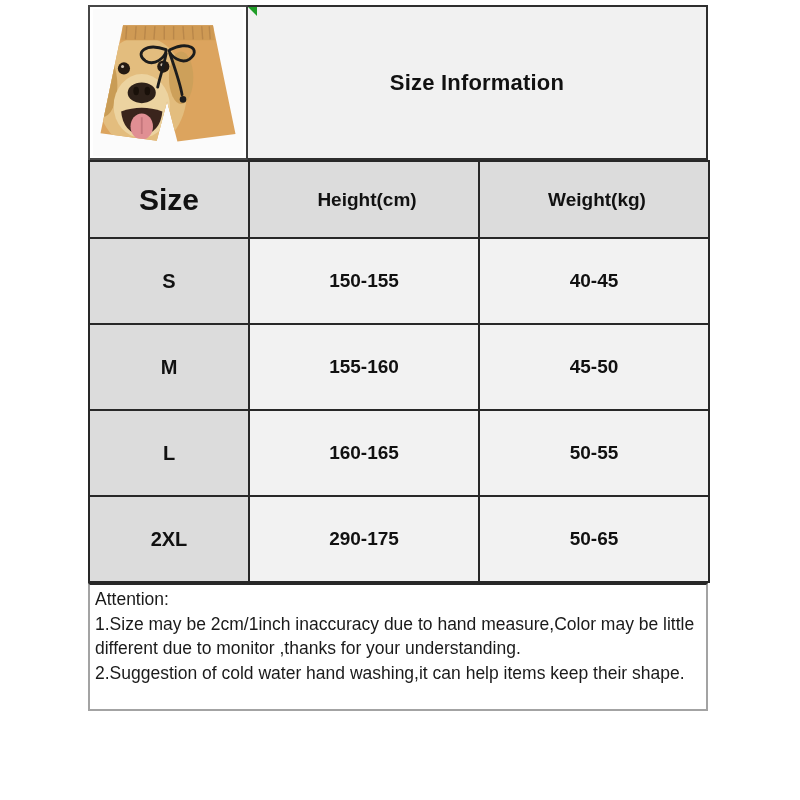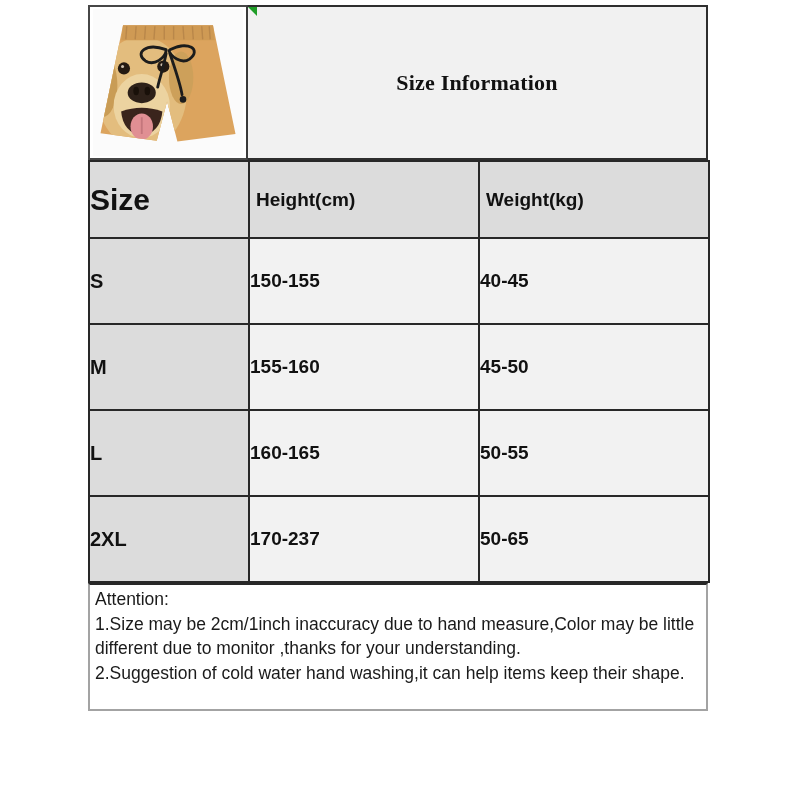--- a/index.html
+++ b/index.html
@@ -10,31 +10,31 @@
   
   .top-row { display:flex; height:155px; }
   .img-cell { width:160px; height:155px; background:#ffffff;
               border:2px solid #474747; border-right:2px solid #3a3a3a;
               display:flex; align-items:center; justify-content:center; position:relative; }
   .photo-bg { width:150px; height:147px; background:#fbfbfb; display:flex;
               align-items:center; justify-content:center; }
   .title-cell { flex:1; height:155px; background:#f1f1f1;
                 border:2px solid #2e2e2e; border-left:none;
                 display:flex; align-items:center; justify-content:center; position:relative; }
-  .title-text { font-size:22px; font-weight:bold; letter-spacing:0.2px;font-family:Liberation Serif, serif; }
+  .title-text { font-size:22px; font-weight:bold; letter-spacing:0.2px; }
   .corner-flag { position:absolute; left:0; top:0; width:0; height:0;
                  border-top:9px solid #1f9d27; border-left:9px solid transparent; }
 
   
   table.size-table { width:620px; border-collapse:collapse; table-layout:fixed; }
   table.size-table col.c1 { width:160px; }
   table.size-table col.c2 { width:230px; }
   table.size-table col.c3 { width:230px; }
   table.size-table th, table.size-table td {
-      border:2px solid #282828; text-align:left; vertical-align:middle; }
+      border:2px solid #282828; text-align:center; vertical-align:middle; }
   tr.hdr { height:77px; }
   tr.data { height:86px; }
   tr.hdr th { background:#dcdcdc; }
   th.size-hd { font-size:30px; font-weight:bold; }
   th.col-hd  { font-size:19px; font-weight:bold;padding-left:6px; }
   td.size-col { background:#dcdcdc; font-size:20px; font-weight:bold; }
   td.val-col  { background:#f2f2f2; font-size:19px; font-weight:bold; }
 
   
   .attention { width:620px; height:128px; background:#ffffff;
@@ -129,21 +129,21 @@
       <td class="val-col">155-160</td>
       <td class="val-col">45-50</td>
     </tr>
     <tr class="data">
       <td class="size-col">L</td>
       <td class="val-col">160-165</td>
       <td class="val-col">50-55</td>
     </tr>
     <tr class="data">
       <td class="size-col">2XL</td>
-      <td class="val-col">170-237</td>
+      <td class="val-col">290-175</td>
       <td class="val-col">50-65</td>
     </tr>
   </tbody>
     </table>
 
   <div class="attention">
     <div>Attention:</div>
     <div>1.Size may be 2cm/1inch inaccuracy due to hand measure,Color may be little different due to monitor ,thanks for your understanding.</div>
     <div>2.Suggestion of cold water hand washing,it can help items keep their shape.</div>
   </div>

